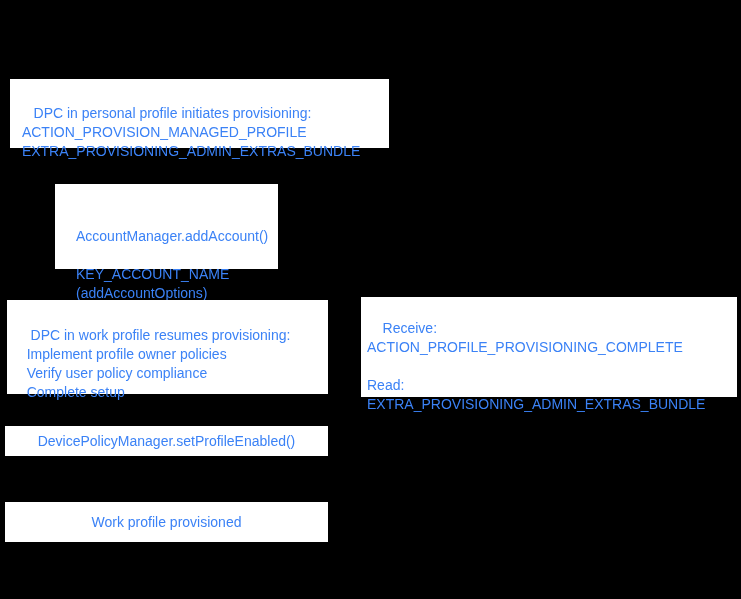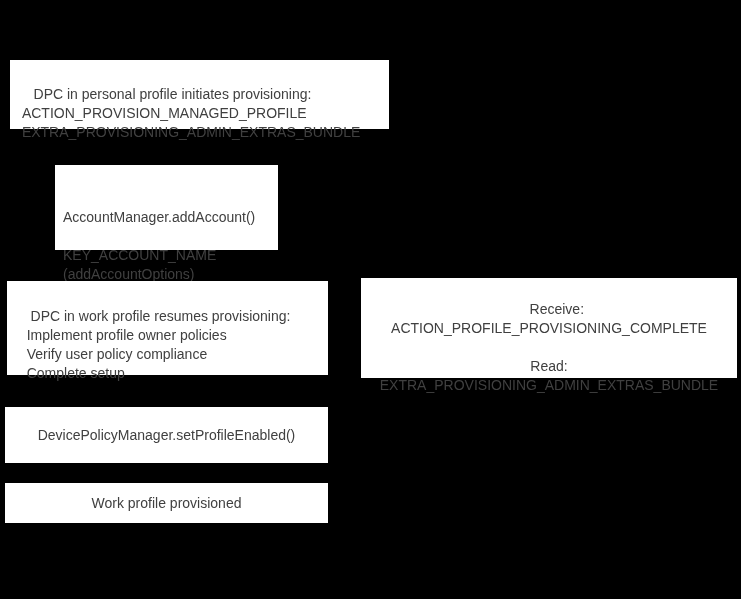--- a/index.html
+++ b/index.html
@@ -11,41 +11,42 @@
     position: relative;
     width: 741px;
     height: 599px;
     background: #000000;
     overflow: hidden;
     font-family: "Liberation Sans", sans-serif;
   }
   .flow-box {
     position: absolute;
     background: #ffffff;
-    color: #404040;
+    color: #3b82f6;
     font-size: 14px;
     line-height: 19px;
     white-space: pre-wrap;
     box-sizing: border-box;
+    margin-top: 19px;
   }
   .align-left {
     text-align: left;
   }
   .align-center {
     display: flex;
     align-items: center;
     justify-content: center;
     text-align: center;
   }
   
   .b1 { left: 10px;  top: 60px;  width: 379px; height: 69px;  padding: 6px 8px; }
-  .b2 { left: 55px;  top: 165px; width: 223px; height: 85px;  padding: 5px 8px; }
+  .b2 { left: 55px;  top: 165px; width: 223px; height: 85px;  padding: 5px 21px; }
   .b3 { left: 7px;   top: 281px; width: 321px; height: 94px;  padding: 7px 8px; }
-  .b4 { left: 361px; top: 278px; width: 376px; height: 100px; padding: 3px 6px; text-align: center; }
-  .b5 { left: 5px;   top: 407px; width: 323px; height: 56px; align-items: center; }
+  .b4 { left: 361px; top: 278px; width: 376px; height: 100px; padding: 3px 6px; }
+  .b5 { left: 5px;   top: 407px; width: 323px; height: 30px; align-items: center; }
   .b6 { left: 5px;   top: 483px; width: 323px; height: 40px; text-align: right; }
   .b7 { left: 5px;   top: 554px; width: 325px; height: 39px; }
 </style>
 </head>
 <body>
 
 <div id="stage">
 
   <div class="flow-box align-left b1">
     <span>DPC in personal profile initiates provisioning:

